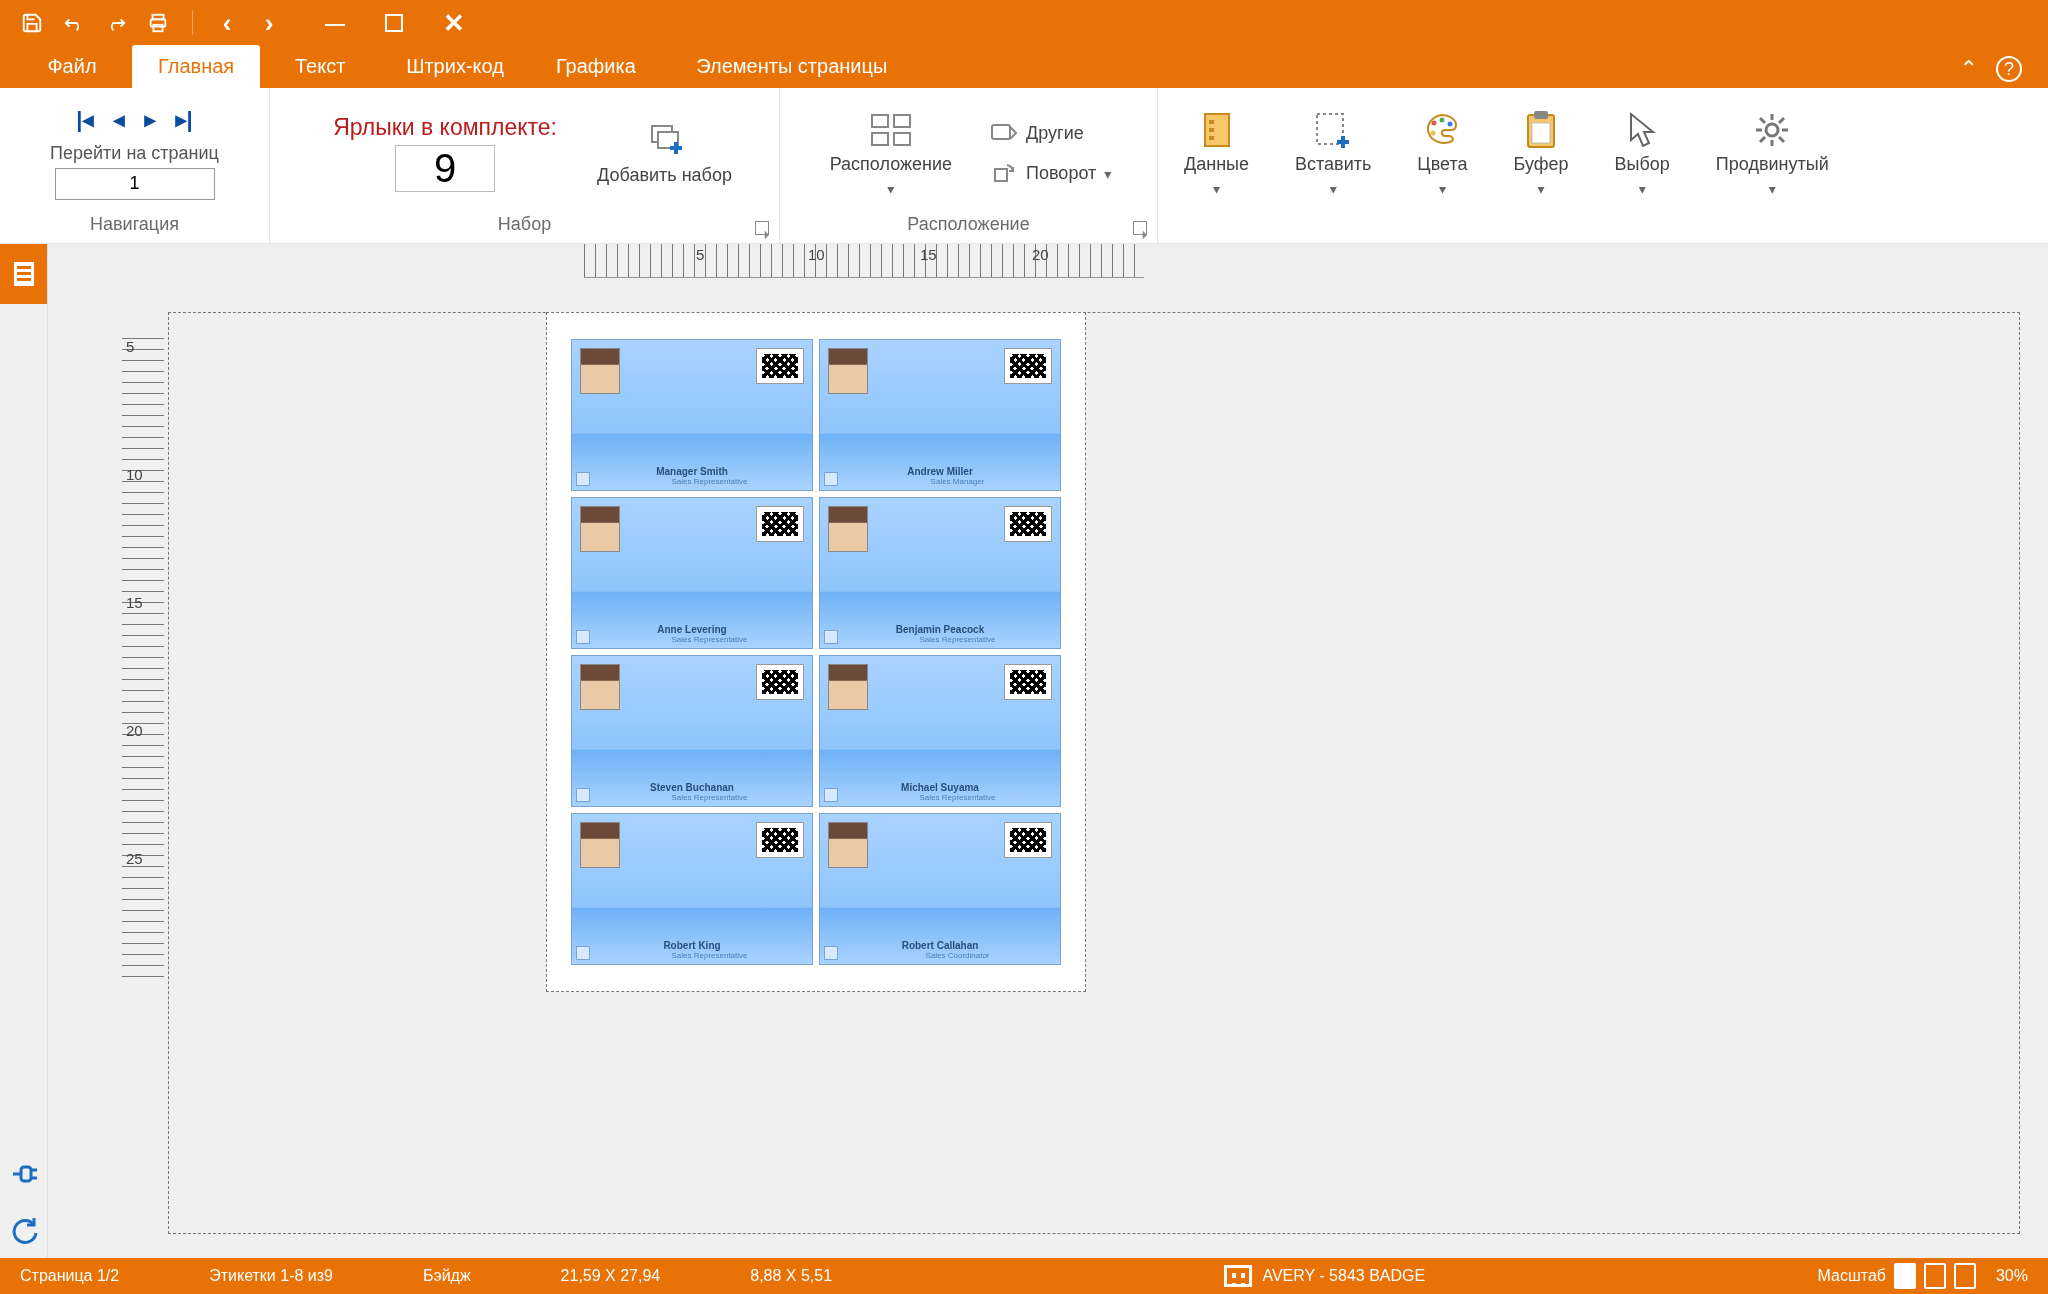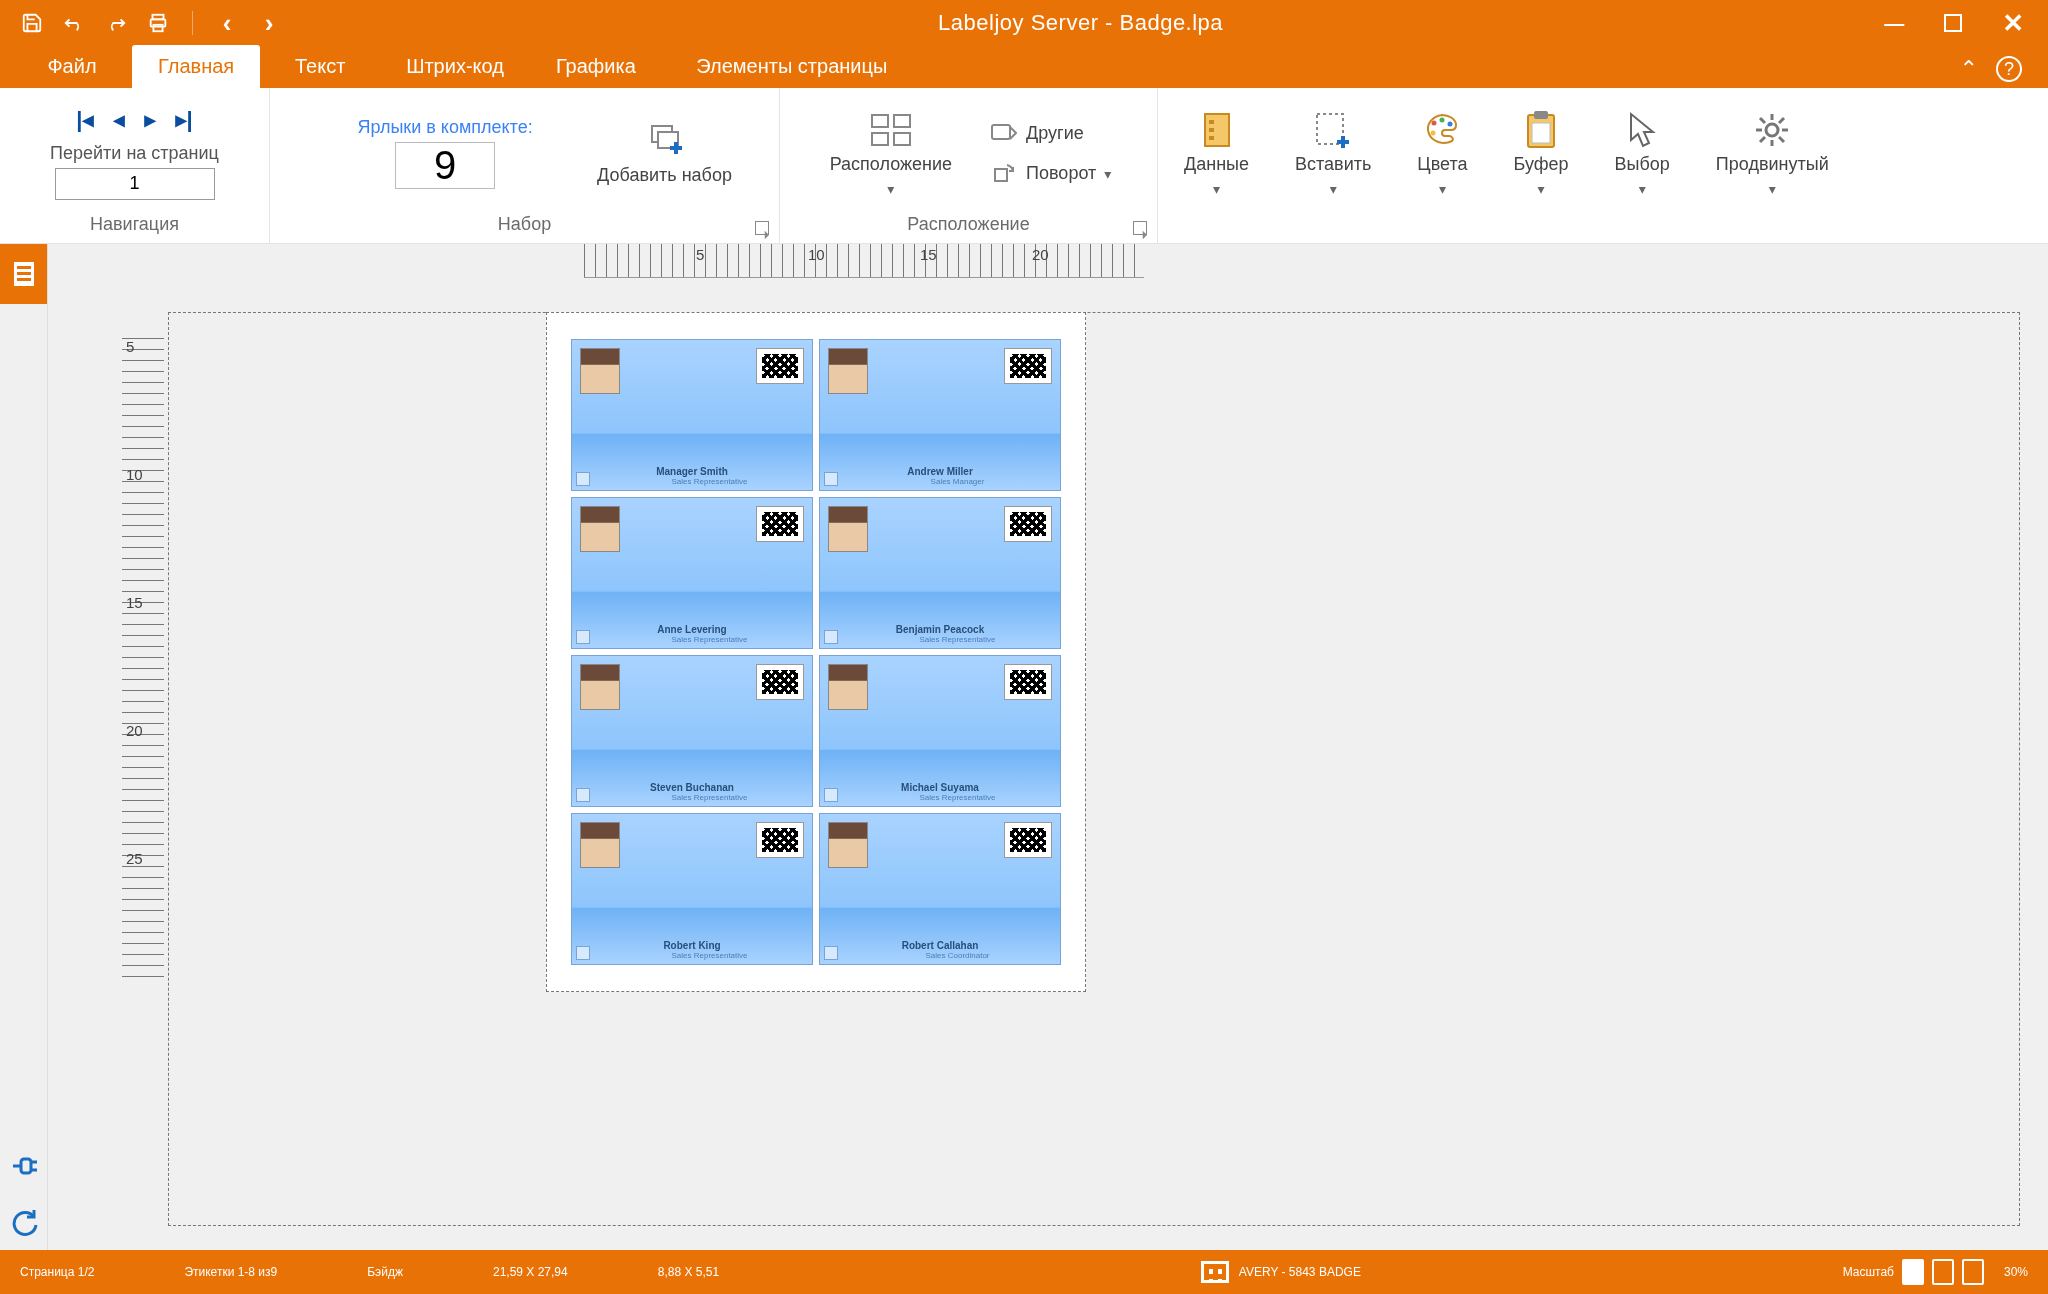--- a/index.html
+++ b/index.html
@@ -32,21 +32,21 @@
   .launcher::after { content:""; position:absolute; right:-1px; bottom:-1px; width:0; height:0; border-left:6px solid transparent; border-top:6px solid transparent; border-bottom:6px solid #888; transform:rotate(-45deg); transform-origin:bottom right;}
   
   
   .nav-arrows { display: flex; gap: 20px; color: #0a4d9e; font-size: 22px; font-weight: bold; padding-bottom:6px;}
   .nav-arrows span { cursor: pointer; }
   .nav-label { font-size: 18px; color: #555; margin: 4px 0; white-space:nowrap;}
   .nav-input { width: 160px; height: 32px; border: 1px solid #999; text-align: center; font-size: 18px; }
 
   
   .set-col { display:flex; flex-direction:column; align-items:center; width:280px;}
-  .set-top { font-size: 18px; color: #3b82f6; }
+  .set-top { font-size: 23px; color: #b91c1c; }
   .set-num { font-size: 40px; border: 1px solid #bbb; width: 100px; text-align: center; margin-top: 4px; }
 
   
   .rbtn-col { display: flex; flex-direction: column; align-items: center; gap: 4px; padding: 6px 12px; cursor: pointer; border-radius:3px;}
   .rbtn-icon { width: 42px; height: 42px; display: flex; align-items: center; justify-content: center; }
   .rbtn-label { font-size: 18px; color: #444; text-align: center; line-height: 1.1; }
   .dd-caret { font-size: 14px; color: #666; margin-top:2px;}
   .split-stack { display: flex; flex-direction: column; gap: 10px; justify-content:center;}
   .mini-btn { display: flex; align-items: center; gap: 8px; font-size: 18px; color:#444; cursor:pointer; padding:4px 8px; border-radius:3px;}
   .mini-icon { width: 28px; height: 22px; display:flex; align-items:center; justify-content:center;}
@@ -75,21 +75,21 @@
   .card-top { position:absolute; top:8px; left:8px; right:8px; height:46px; display:flex; justify-content:space-between; align-items:flex-start;}
   .photo{ width:40px; height:46px; background:#ddd; border:1px solid #888; background:linear-gradient(180deg,#6b4a3a 0%,#6b4a3a 35%,#e9c9a6 36%,#e9c9a6 100%);}
   .qr{ width:48px; height:36px; background:#fff; border:1px solid #999; display:flex; align-items:center; justify-content:center;}
   .qr::before{ content:""; width:36px; height:24px; background:repeating-linear-gradient(45deg,#000 0 3px,#fff 3px 6px),repeating-linear-gradient(-45deg,#000 0 3px,transparent 3px 6px); background-blend-mode:multiply;}
   .card-bottom { position:absolute; left:0; right:0; bottom:4px; text-align:center; }
   .card-name{ font-size:10px; color:#274f7a; font-weight:600;}
   .card-sub{ font-size:8px; color:#4a7fb8;padding-left:35px;}
   .card-corner{ position:absolute; left:4px; bottom:4px; width:14px; height:14px; border:1px solid #7aa4d6; background:#d7e9fd;}
 
   
-  .statusbar { height: 44px; background: #e97207; color: #fff; display: flex; align-items: center; padding: 0 20px; font-size: 12px; }
+  .statusbar { height: 36px; background: #e97207; color: #fff; display: flex; align-items: center; padding: 0 20px; font-size: 16px; }
   .sb-item { margin-right: 90px; white-space:nowrap;}
   .sb-center { flex:1; display:flex; align-items:center; gap:16px; justify-content:center;}
   .sb-right { display:flex; align-items:center; gap:8px;}
   .sb-doc { width:22px; height:26px; border:2px solid #fff; border-radius:2px; position:relative; cursor:pointer;}
   .sb-doc.filled{ background:#fff;}
   .sb-doc.striped::before{content:""; position:absolute; top:4px; left:3px; right:3px; bottom:3px; background:repeating-linear-gradient(#e97207 0 2px, transparent 2px 5px);}
   .avery-btn{ display:flex; align-items:center; gap:10px; cursor:pointer;}
   .avery-icon{ width:28px; height:22px; background:#fff; position:relative;}
   .avery-icon::before{content:"";position:absolute;inset:3px;background:repeating-linear-gradient(to right,#e97207 0 5px,transparent 5px 9px),repeating-linear-gradient(to bottom,#e97207 0 5px,transparent 5px 10px);}
 
@@ -125,21 +125,20 @@
         <svg width="22" height="22" viewBox="0 0 24 24" fill="none" stroke="#fff" stroke-width="2">
             <rect x="6" y="3" width="12" height="5"></rect>
             <rect x="4" y="8" width="16" height="8" rx="1"></rect>
             <rect x="7" y="14" width="10" height="7"></rect>
           </svg>
       </div>
       <div class="qa-sep"></div>
       <div class="qa-item" style="color:#fff;font-size:26px;font-weight:bold;">‹</div>
       <div class="qa-item" style="color:#fff;font-size:26px;font-weight:bold;">›</div>
     </div>
-    <div class="title-text">Labeljoy Server - Badge.lpa</div>
     <div class="win-ctrls">
       <span class="win-ctrl">—</span>
       <span class="win-ctrl" style="display:inline-block;width:18px;height:18px;border:2px solid #fff;"></span>
       <span class="win-ctrl" style="font-size:26px;">✕</span>
     </div>
   </div>
 
   <div class="menutabs">
     <div class="menutab">Файл</div>
     <div class="menutab active">Главная</div>

